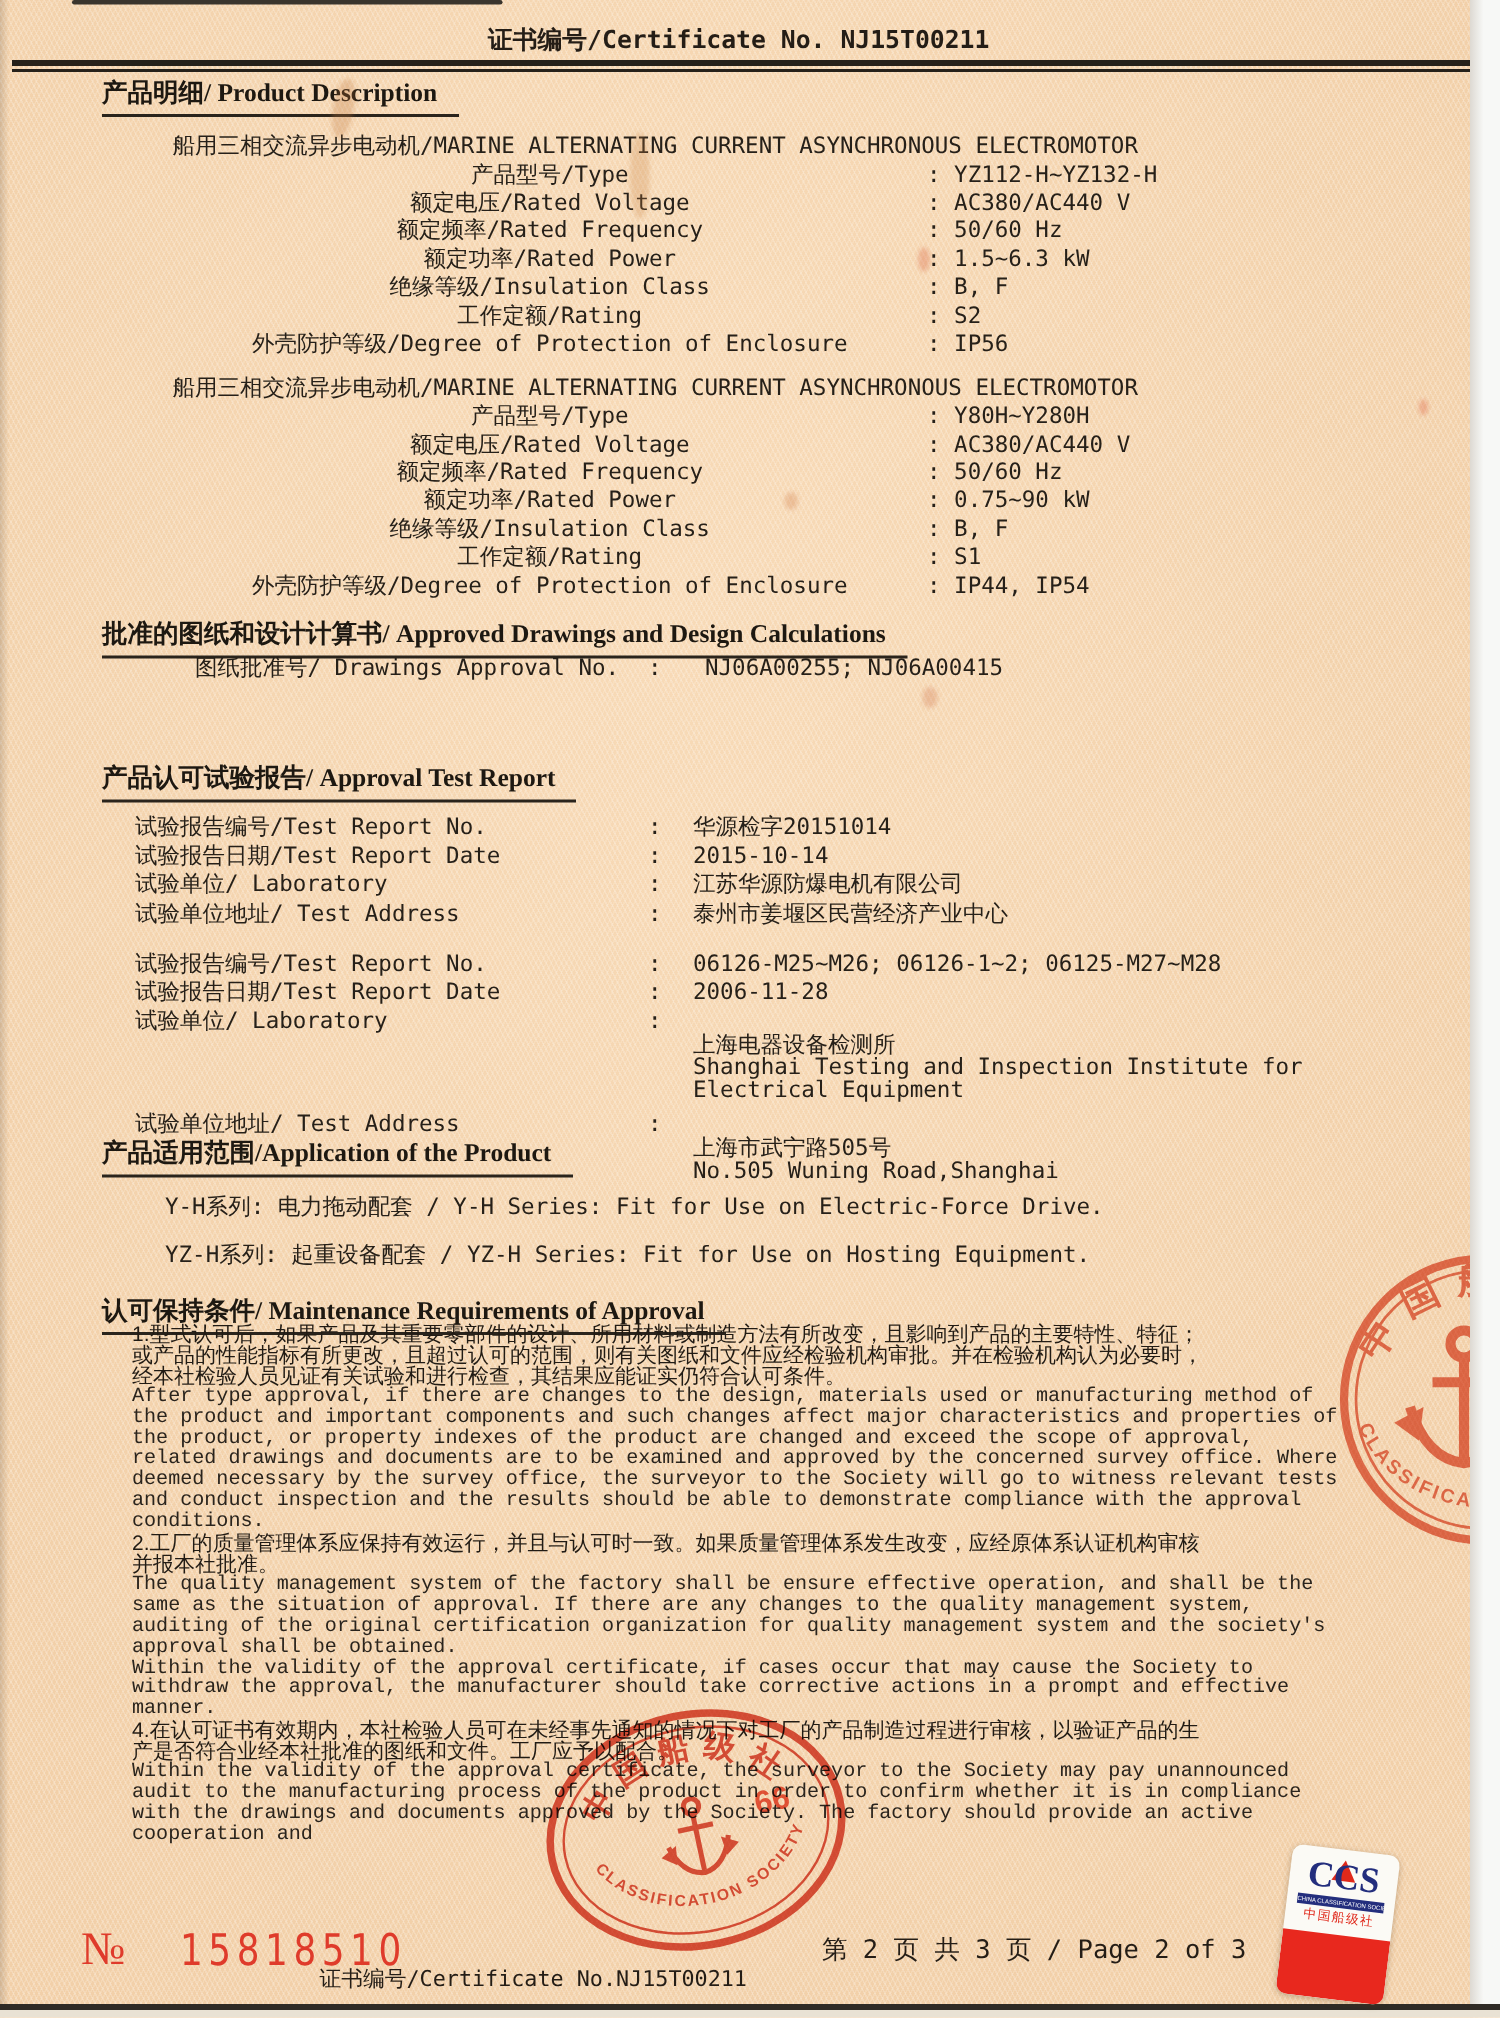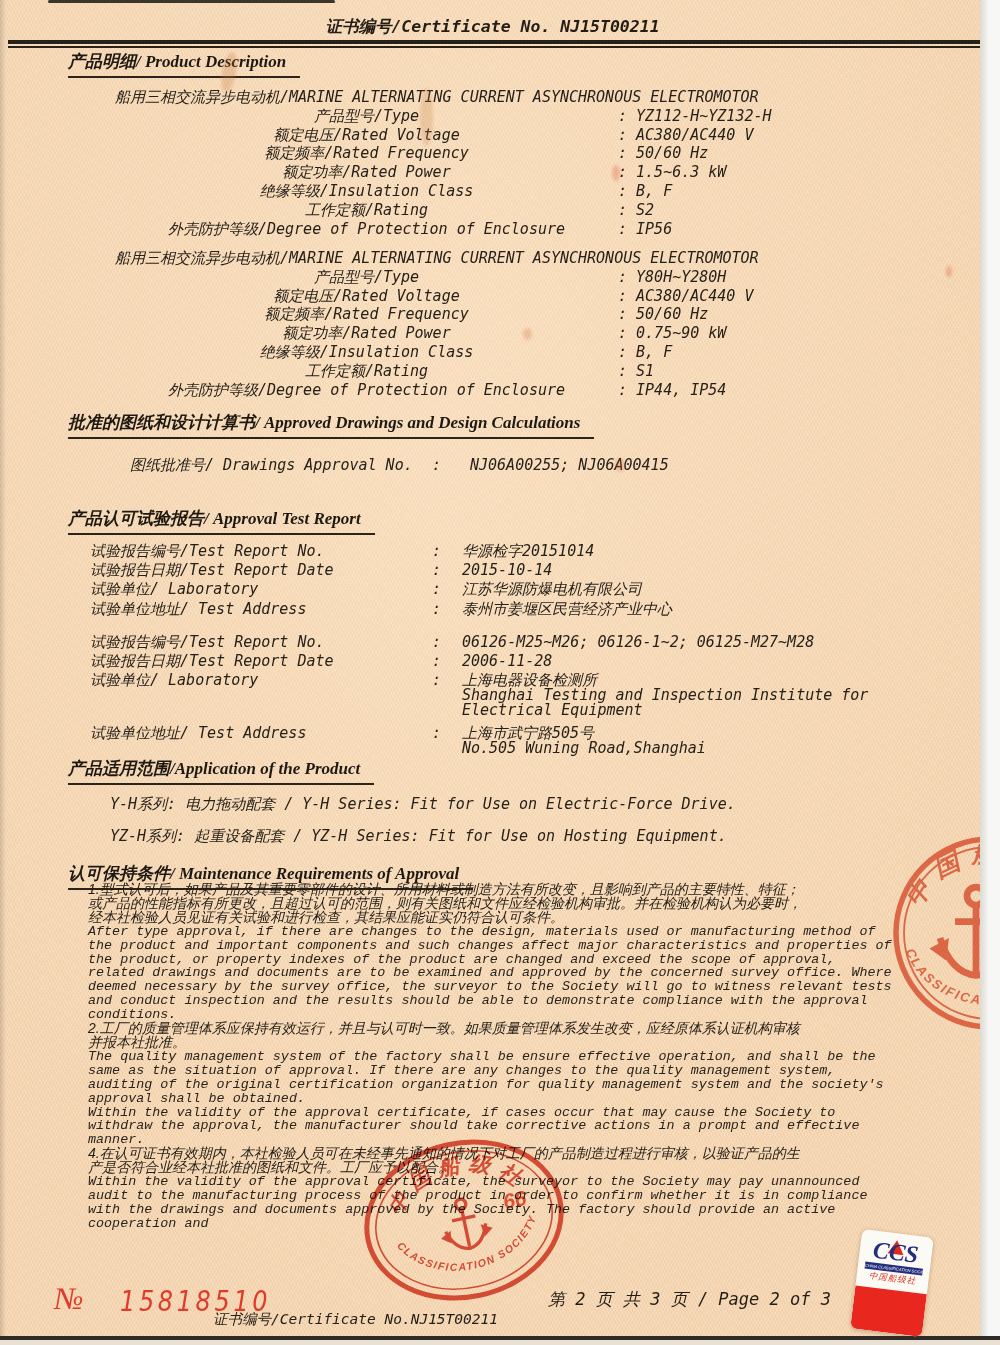--- a/index.html
+++ b/index.html
@@ -5,42 +5,41 @@
   html,body{margin:0;padding:0;}
   .page{
     position:relative; width:1000px; height:1345px; overflow:hidden;
     background-color:#f2d0a9;
     background-image:
       repeating-linear-gradient(62deg, rgba(255,255,255,.20) 0 1px, rgba(0,0,0,0) 1px 3px),
       repeating-linear-gradient(-62deg, rgba(255,243,224,.22) 0 1px, rgba(0,0,0,0) 1px 3px),
       radial-gradient(ellipse at 45% 30%, rgba(255,231,201,.45), rgba(0,0,0,0) 75%);
     color:#262019;
     font-family:"DejaVu Sans Mono","Liberation Mono",monospace;
-    font-style:italic;
   }
   .abs{position:absolute;}
   
   .cert-top{top:16px; left:0; width:985px; text-align:center; font-size:16.5px; font-weight:bold; color:#241d16;}
   .rule1{left:8px; top:40px; width:978px; height:4px; background:#26211a;}
   .rule2{left:8px; top:46px; width:978px; height:1.5px; background:#26211a;}
   .sec-title{
     font-family:"Liberation Serif",serif; font-weight:bold; font-size:17px; color:#1d1811;
     border-bottom:2.5px solid #2a241c; padding:0 14px 3px 0; white-space:nowrap;
   }
   
   .pblock{left:115px; width:860px;text-align:center;}
   .prow{display:flex; font-size:15px; line-height:18.8px;}
   .plabel{flex:0 0 503px; white-space:nowrap;}
   .pvalue{white-space:nowrap;}
   
   .trow{display:flex; font-size:15px; line-height:19.2px; align-items:flex-start;}
   .tlabel{flex:0 0 342px; white-space:nowrap;}
   .tcolon{flex:0 0 30px;}
   .tvalue{white-space:pre-wrap;}
-  .tvalue.multi{line-height:15px; padding-top:2px;}
+  .tvalue.multi{line-height:15px; padding-top:2px;margin-top:16px;}
   .mb6{margin-bottom:6px;}
   
   .app-lines{left:110px; top:789px; font-size:15px; line-height:31.8px; white-space:nowrap;}
   
   .maint{left:88px; top:883px; width:866px;}
   .mcn{font-size:14px; line-height:13.9px; white-space:pre-wrap; font-family:"Liberation Sans",sans-serif; color:#211b14;}
   .men{font-size:13.4px; line-height:13.9px; white-space:pre-wrap; font-family:"Liberation Mono","DejaVu Sans Mono",monospace; color:#2a241d;}
   
   .no-sym{left:54px; top:1281px; font-size:31px; color:#df3b2b; font-family:"Liberation Serif",serif;}
   .no-digits{left:120px; top:1284px; font-size:26px; color:#df3b2b; letter-spacing:4px; transform:scaleY(1.12) scaleX(.92); transform-origin:left top; font-family:"DejaVu Sans",sans-serif;}
@@ -151,21 +150,21 @@
         <span class="plabel">工作定额/Rating</span>
         <span class="pvalue">: S1</span>
       </div>
     <div class="prow">
         <span class="plabel">外壳防护等级/Degree of Protection of Enclosure</span>
         <span class="pvalue">: IP44, IP54</span>
       </div>
   </div>
 
   <div class="abs sec-title" style="left:68px; top:411px;">批准的图纸和设计计算书/ Approved Drawings and Design Calculations</div>
-  <div class="abs" style="left:130px; top:456px; width:840px;">
+  <div class="abs" style="left:130px; top:436px; width:840px;">
     <div class="trow">
       <span class="tlabel" style="flex-basis:302px;">图纸批准号/ Drawings Approval No.</span>
       <span class="tcolon">:</span>
       <span class="tvalue" style="padding-left:8px;">NJ06A00255; NJ06A00415</span>
     </div>
   </div>
 
   <div class="abs sec-title" style="left:68px; top:507px;">产品认可试验报告/ Approval Test Report</div>
 
   <div class="abs" style="left:90px; top:542px; width:880px;">

